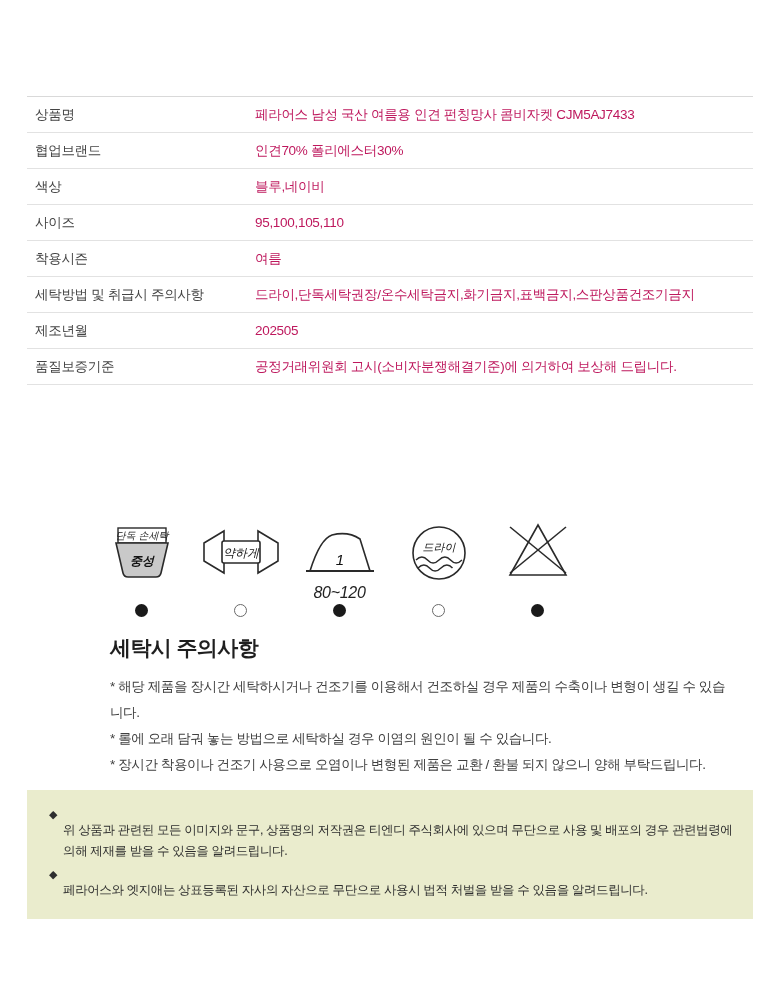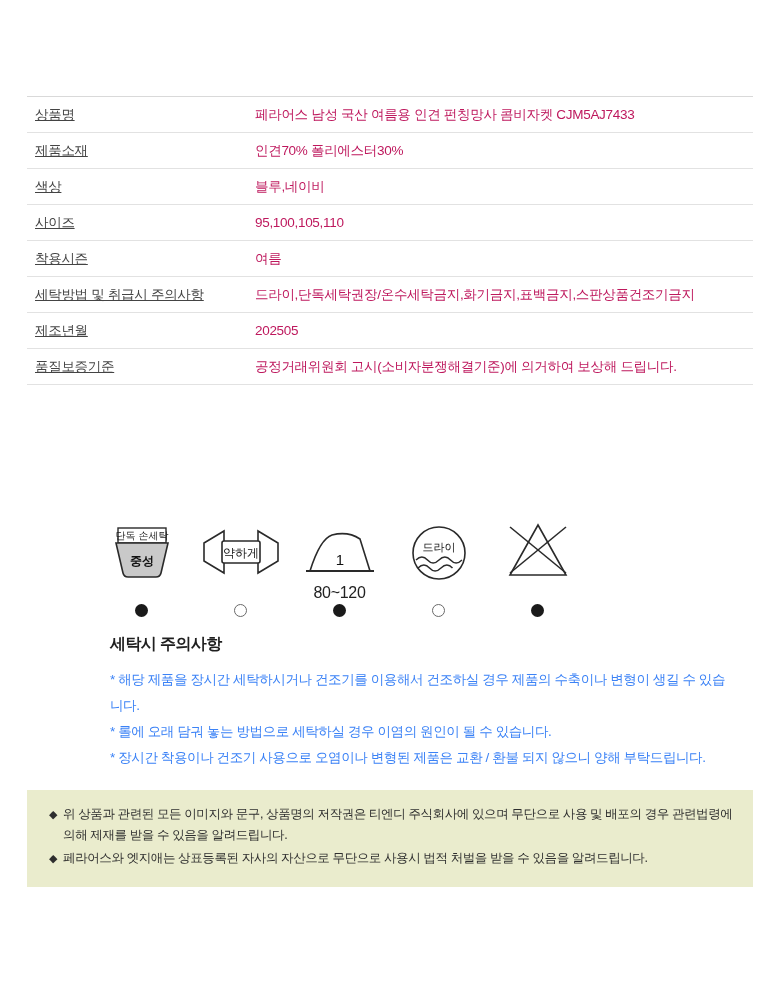--- a/index.html
+++ b/index.html
@@ -39,37 +39,37 @@
     height: 35px;
     vertical-align: middle;
     font-size: 13.5px;
     letter-spacing: -0.3px;
   }
   .spec-label {
     width: 218px;
     color: #444444;
     padding-left: 8px !important;
     font-weight: 400;
-    text-decoration: underline;
   }
   .spec-value {
     color: #be185d;
     padding-left: 2px !important;
   }
 
   
   .care-symbols {
     position: absolute;
     left: 92px;
     top: 512px;
     width: 596px;
     display: flex;
     flex-direction: row;
     align-items: flex-start;
     justify-content: flex-start;
+    font-style: italic;
   }
   .care-item {
     width: 99px;
     display: flex;
     flex-direction: column;
     align-items: center;
   }
   .care-glyph {
     height: 76px;
     display: flex;
@@ -94,29 +94,29 @@
   .dot-empty { background: #ffffff; border: 1.6px solid #6a6a6a; }
 
   
   .notes {
     position: absolute;
     left: 110px;
     top: 634px;
     width: 620px;
   }
   .notes-title {
-    font-size: 16px;
+    font-size: 21px;
     font-weight: bold;
     color: #1f1f1f;
     letter-spacing: -0.6px;
     margin-bottom: 12px;
   }
   .note-line {
     font-size: 13.5px;
-    color: #3b82f6;
+    color: #404040;
     letter-spacing: -0.4px;
     line-height: 26px;
   }
 
   
   .copyright {
     position: absolute;
     left: 27px;
     top: 790px;
     width: 726px;
@@ -131,35 +131,35 @@
     letter-spacing: -0.4px;
     line-height: 21px;
     margin-bottom: 2px;
   }
   .cr-bullet {
     margin-right: 6px;
     flex: 0 0 auto;
     font-size: 11px;
     line-height: 21px;
   }
-  .cr-text { flex: 1 1 auto; }
+  .cr-text { flex: 1 1 auto; margin-top: 16px; }
 </style>
 </head>
 <body>
 
 <div class="page">
 
   <table class="spec-table">
     <tbody>
       <tr>
         <td class="spec-label">상품명</td>
         <td class="spec-value">페라어스 남성 국산 여름용 인견 펀칭망사 콤비자켓 CJM5AJ7433</td>
       </tr>
       <tr>
-        <td class="spec-label">제품소재</td>
+        <td class="spec-label">협업브랜드</td>
         <td class="spec-value">인견70% 폴리에스터30%</td>
       </tr>
       <tr>
         <td class="spec-label">색상</td>
         <td class="spec-value">블루,네이비</td>
       </tr>
       <tr>
         <td class="spec-label">사이즈</td>
         <td class="spec-value">95,100,105,110</td>
       </tr>

